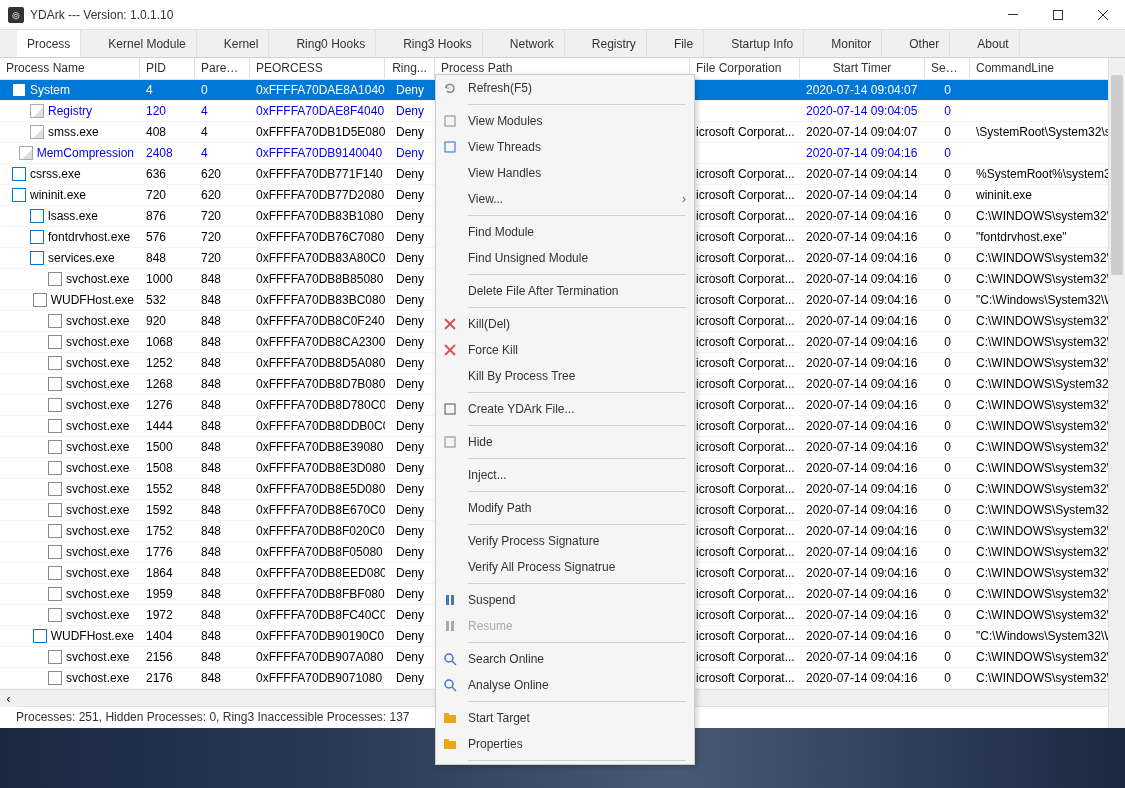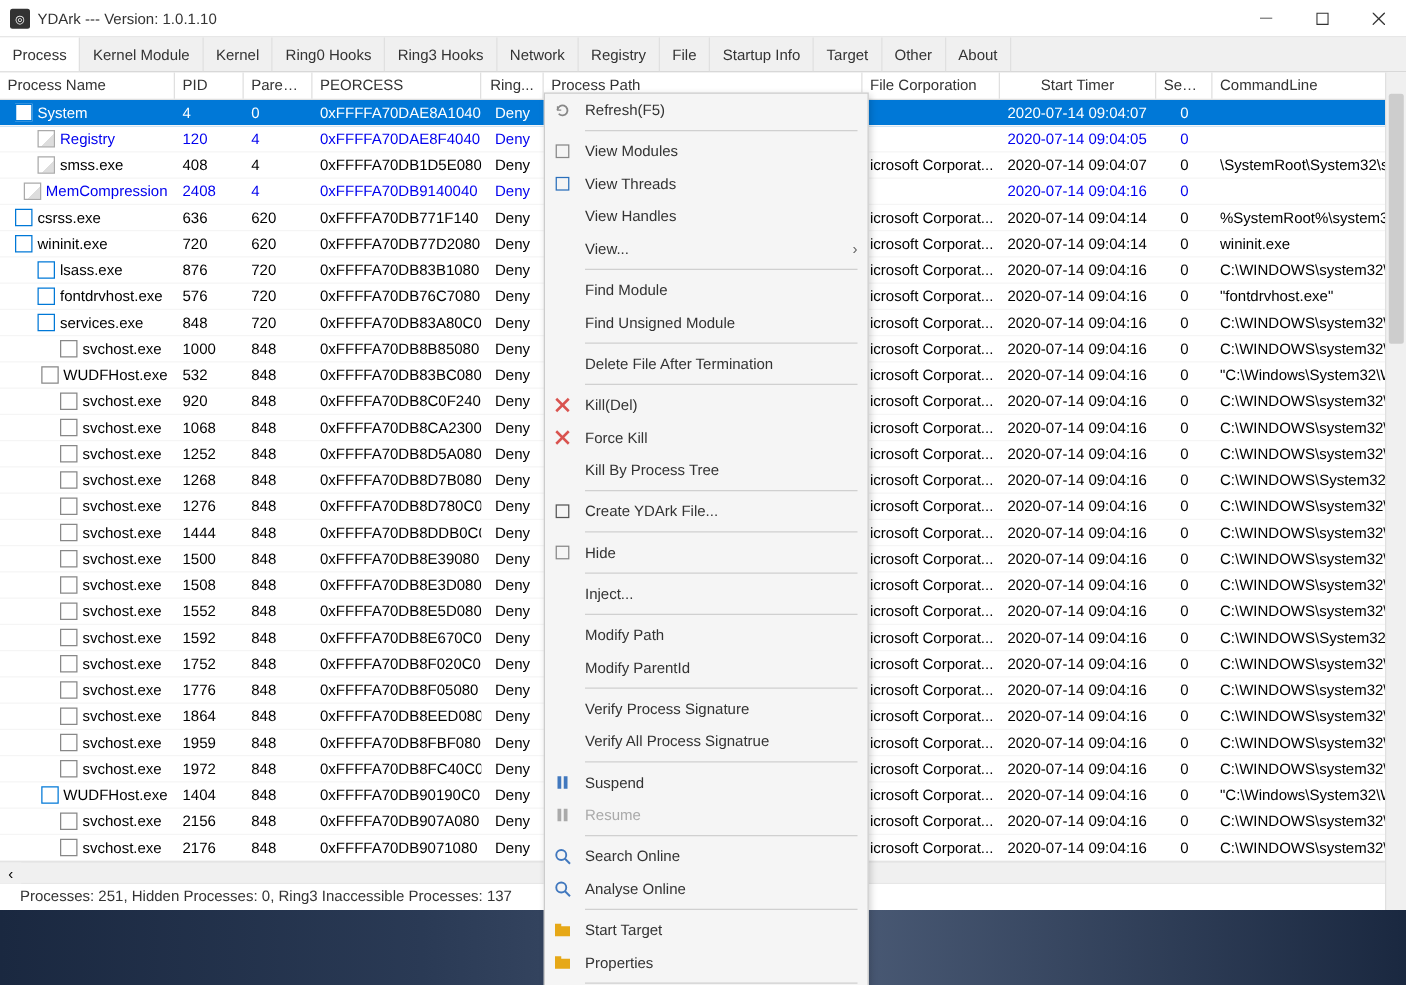--- a/index.html
+++ b/index.html
@@ -5,21 +5,21 @@
 * { margin: 0; padding: 0; box-sizing: border-box; font-family: "Segoe UI", Tahoma, sans-serif; font-size: 12px; }
 body { background: #fff; width: 1125px; height: 788px; overflow: hidden; position: relative; }
 
 .titlebar { height: 30px; display: flex; align-items: center; padding-left: 8px; background: #fff; border-bottom: 1px solid #e0e0e0; }
 .titlebar .app-icon { width: 16px; height: 16px; background: #333; border-radius: 2px; margin-right: 6px; display: inline-flex; align-items: center; justify-content: center; color: #fff; font-size: 9px; }
 .titlebar .title { flex: 1; color: #333; }
 .titlebar .win-controls { display: flex; }
 .titlebar .win-btn { width: 45px; height: 30px; display: flex; align-items: center; justify-content: center; cursor: pointer; }
 
 .tabs { height: 28px; display: flex; background: #f0f0f0; border-bottom: 1px solid #d0d0d0; }
-.tab { padding: 0 10px; display: flex; align-items: center; cursor: pointer; border-right: 1px solid #e0e0e0; color: #333; }
+.tab { padding: 0 10px; display: flex; align-items: center; cursor: pointer; border-right: 1px solid #e0e0e0; color: #333; margin-left: 17px; }
 .tab.active { background: #fff; }
 
 .columns { height: 22px; display: flex; background: #fff; border-bottom: 1px solid #e0e0e0; }
 .col { padding: 3px 6px; border-right: 1px solid #e0e0e0; color: #333; overflow: hidden; white-space: nowrap; text-overflow: ellipsis; }
 
 .rows { overflow-y: auto; background: #fff; }
 .row { height: 21px; display: flex; align-items: center; border-bottom: 1px solid #f5f5f5; }
 .row.selected { background: #0078d7; color: #fff; }
 .row.blue { color: #0000ee; }
 .cell { padding: 0 6px; overflow: hidden; white-space: nowrap; text-overflow: ellipsis; display: flex; align-items: center; height: 100%; }
@@ -88,21 +88,21 @@
 <div class="tabs" id="tabs">
     <div class="tab active">Process</div>
     <div class="tab">Kernel Module</div>
     <div class="tab">Kernel</div>
     <div class="tab">Ring0 Hooks</div>
     <div class="tab">Ring3 Hooks</div>
     <div class="tab">Network</div>
     <div class="tab">Registry</div>
     <div class="tab">File</div>
     <div class="tab">Startup Info</div>
-    <div class="tab">Target</div>
+    <div class="tab">Monitor</div>
     <div class="tab">Other</div>
     <div class="tab">About</div>
   </div>
 
 <div class="columns" id="cols">
     <div class="col c0">Process Name</div>
     <div class="col c1">PID</div>
     <div class="col c2">Paren...</div>
     <div class="col c3">PEORCESS</div>
     <div class="col c4">Ring...</div>
@@ -685,24 +685,20 @@
     <div class="menu-sep"></div>
     <div class="menu-item">
       <span class="menu-icon"></span>
       <span>Inject...</span>
     </div>
     <div class="menu-sep"></div>
     <div class="menu-item">
       <span class="menu-icon"></span>
       <span>Modify Path</span>
     </div>
-    <div class="menu-item">
-      <span class="menu-icon"></span>
-      <span>Modify ParentId</span>
-    </div>
     <div class="menu-sep"></div>
     <div class="menu-item">
       <span class="menu-icon"></span>
       <span>Verify Process Signature</span>
     </div>
     <div class="menu-item">
       <span class="menu-icon"></span>
       <span>Verify All Process Signatrue</span>
     </div>
     <div class="menu-sep"></div>

